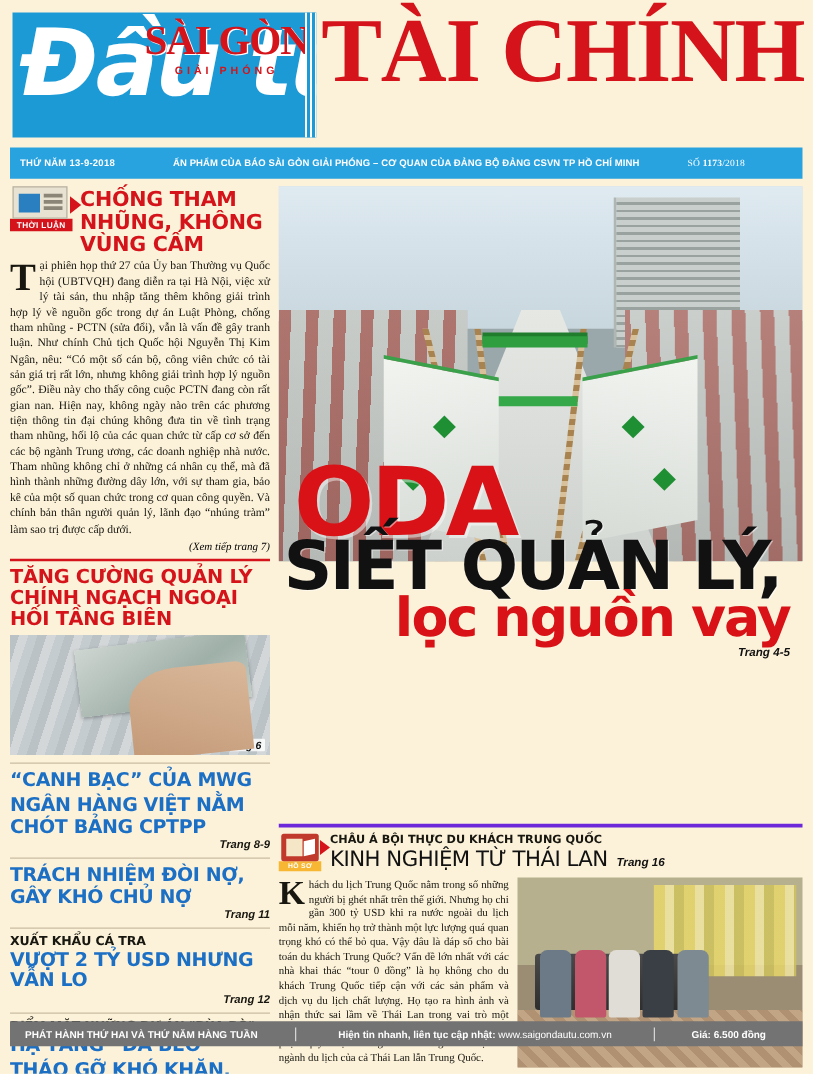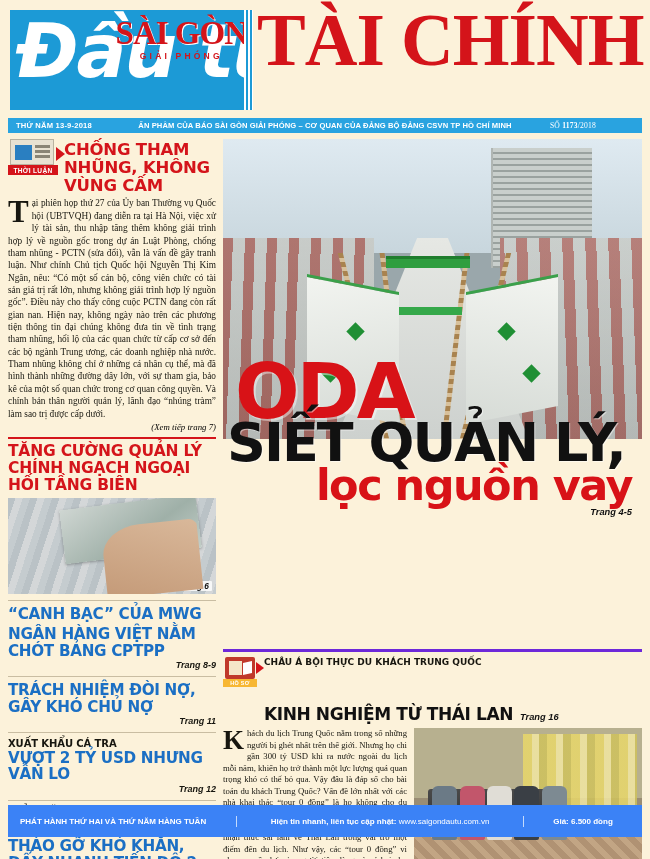--- a/index.html
+++ b/index.html
@@ -44,21 +44,21 @@
     flex: 1; text-align: center;
     font-family: "Liberation Serif", serif;
     font-size: 73px; font-weight: bold; color: #d4141a;
     line-height: 0.95; letter-spacing: -1px;
     margin-left: 4px; margin-top: -4px;
     white-space: nowrap;
   }
 
   
   .datebar {
-    margin: 0 8px; height: 15px; background: #29a3e0;
+    margin: 0 8px; height: 25px; background: #29a3e0;
     display: flex; align-items: center; color: #fff;
     font-size: 7.6px; font-weight: bold; letter-spacing: .2px;
   }
   .datebar .dl { padding-left: 8px; width: 130px; }
   .datebar .dc { flex: 1; text-align: center; letter-spacing: .1px; }
   .datebar .dr { width: 130px; text-align: center; padding-right: 8px; font-weight: normal; font-family: Liberation Serif, serif; }
   .datebar .dr b { font-weight: bold; }
 
   
   .content { display: flex; padding: 6px 8px 0 8px; gap: 7px; height: 700px; }
@@ -228,42 +228,42 @@
     background:#ffffff; transform: skewY(-12deg); }
   .hoso-label { background:#f7b733; color:#fff; font-size:5.4px; font-weight:bold;
     text-align:center; padding:1px 0; letter-spacing:.3px; width:34px; }
   .hoso-arrow { position:absolute; right:-5px; top:5px; width:0; height:0;
     border-top:6px solid transparent; border-bottom:6px solid transparent;
     border-left:8px solid #d4141a; }
   .feat-kicker { font-size: 9px; font-weight: bold; color: #17160f;
     font-family: "DejaVu Sans", sans-serif; }
   .feat-title-row { display: flex; align-items: baseline; gap: 7px; margin-top: 1px; }
   .feat-title { font-family: "DejaVu Sans", sans-serif; font-size: 17px;
-    font-weight: bold; color: #111; letter-spacing: -0.4px; margin-top: 36px; }
+    font-weight: normal; color: #111; letter-spacing: -0.4px; }
   .feat-page { font-size: 9.3px; font-weight: bold; font-style: italic; color: #111; }
   .feat-body-row { display: flex; gap: 7px; margin-top: 4px; }
   .feat-text { flex: 1; font-family: "Liberation Serif", serif; font-size: 8.7px;
     line-height: 1.33; text-align: justify; color: #17160f; }
   .feat-text:first-letter { float: left; font-size: 27px; line-height: .85;
     font-weight: bold; padding: 1px 3px 0 0; }
   .feat-photo { width: 228px; flex: 0 0 228px; height: 152px; position: relative;
     overflow: hidden;
     background: linear-gradient(180deg,#b7b08f 0 46%,#9a8d74 46% 70%,#b79d7e 70% 100%); }
   .fp-stalls { position:absolute; left:48%; top:4%; right:2%; height:48%;
     background: repeating-linear-gradient(90deg,#e8d76a 0 9px,#f2e7a2 9px 16px,#cfc25c 16px 24px);
     opacity:.85; }
   .fp-bench { position:absolute; left:6%; top:40%; width:58%; height:30%;
     background: linear-gradient(180deg,#4a4a4a,#2e2e2e); border-radius:3px; }
   .fp-person { position:absolute; bottom:26%; width:11%; height:36%; border-radius:6px 6px 2px 2px; }
   .fp-floor { position:absolute; left:0; right:0; bottom:0; height:30%;
     background: repeating-linear-gradient(45deg,#b09273 0 6px,#c2a584 6px 12px); }
 
   
-  .footer { position: absolute; left: 8px; right: 8px; bottom: 22px; height: 32px;
-    background: #3b82f6; display: flex; align-items: center; color: #fff;
+  .footer { position: absolute; left: 8px; right: 8px; bottom: 22px; height: 20px;
+    background: #737373; display: flex; align-items: center; color: #fff;
     font-size: 8px; font-weight: bold; }
   .footer .f1 { padding-left: 12px; width: 228px; }
   .footer .sep { width:1px; height:11px; background:rgba(255,255,255,.7); }
   .footer .f2 { flex:1; text-align:center; }
   .footer .f2 span { font-weight: normal; }
   .footer .f3 { width: 118px; text-align:center; }
 </style>
 </head>
 <body>
 

